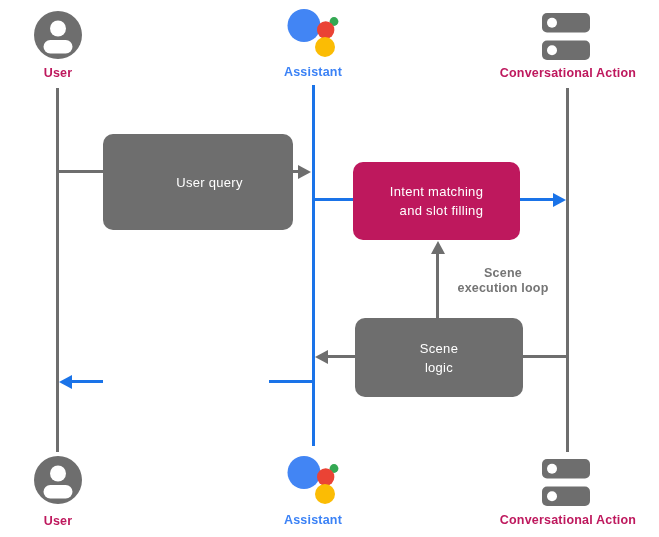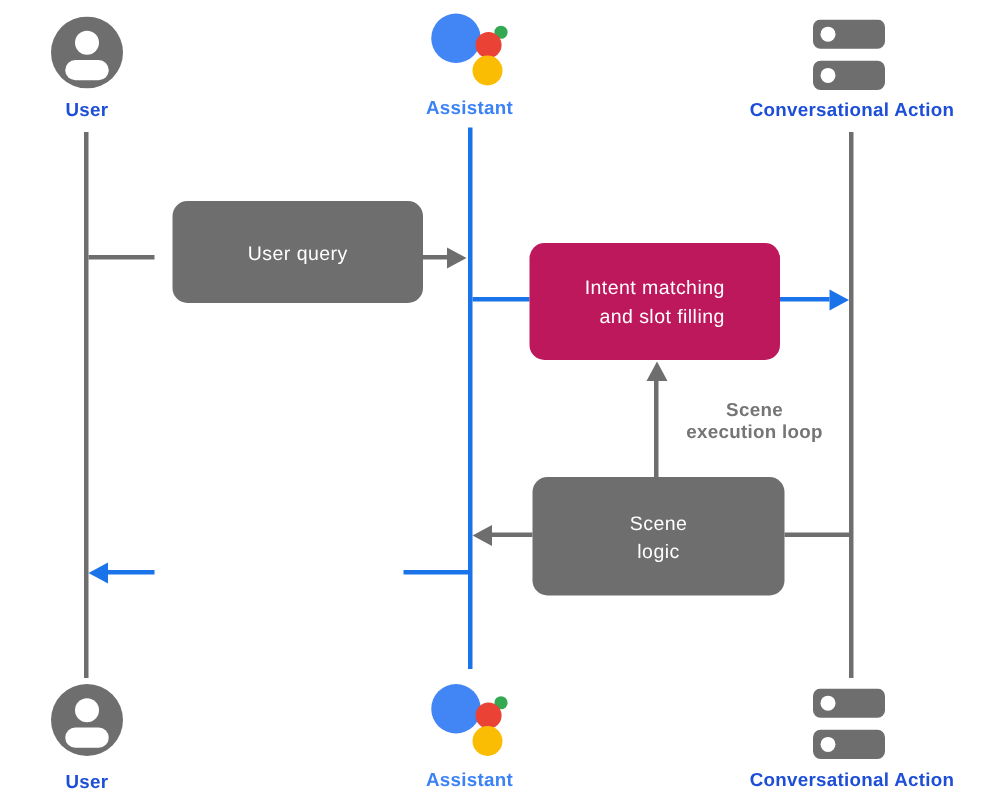--- a/index.html
+++ b/index.html
@@ -25,21 +25,21 @@
   .vline{position:absolute;width:3px;background:#6e6e6e;}
   
   .ah{position:absolute;width:0;height:0;}
   .ah.r{border-top:7px solid transparent;border-bottom:7px solid transparent;border-left:13px solid #6e6e6e;}
   .ah.l{border-top:7px solid transparent;border-bottom:7px solid transparent;border-right:13px solid #6e6e6e;}
   .ah.u{border-left:7px solid transparent;border-right:7px solid transparent;border-bottom:13px solid #6e6e6e;}
   .ah.r.blue{border-left-color:#1a73e8;}
   .ah.l.blue{border-right-color:#1a73e8;}
   
   .actor-label{
-    position:absolute;text-align:center;font-weight:bold;font-size:12.5px;color:#1d4ed8;
+    position:absolute;text-align:center;font-weight:bold;font-size:12.5px;color:#be185d;
     letter-spacing:.2px;
   }
   .actor-label.muted{color:#3b82f6;}
   
   .loop-label{
     position:absolute;text-align:center;font-weight:bold;font-size:12.5px;color:#757575;
     line-height:15px;white-space:pre-line;letter-spacing:.2px;
   }
   svg{display:block;}
 </style>
@@ -75,21 +75,21 @@
     <svg width="48" height="47" viewBox="0 0 48 47">
       <rect x="0" y="0" width="48" height="19.5" rx="5" fill="#6e6e6e"></rect>
       <rect x="0" y="27.5" width="48" height="19.5" rx="5" fill="#6e6e6e"></rect>
       <circle cx="10" cy="9.75" r="5" fill="#ffffff"></circle>
       <circle cx="10" cy="37.25" r="5" fill="#ffffff"></circle>
     </svg>
   </div>
   <div class="actor-label" style="left:493px;top:66px;width:150px;">Conversational Action</div>
 
   <div class="hline" style="left:59px;top:170px;width:44px;"></div>
-  <div class="fbox gray" style="left:115px;top:134px;width:167px;height:68px;">User query</div>
+  <div class="fbox gray" style="left:103px;top:134px;width:167px;height:96px;padding-left:23px;">User query</div>
   <div class="hline" style="left:270px;top:170px;width:28px;"></div>
   <div class="ah r" style="left:298px;top:164.5px;"></div>
 
   <div class="hline blue" style="left:315px;top:198px;width:38px;"></div>
   <div class="fbox blue" style="left:353px;top:162px;width:167px;height:78px;">Intent matching
 and slot filling</div>
   <div class="hline blue" style="left:520px;top:198px;width:33px;"></div>
   <div class="ah r blue" style="left:553px;top:192.5px;"></div>
 
   <div class="vline" style="left:436px;top:252px;height:66px;"></div>

